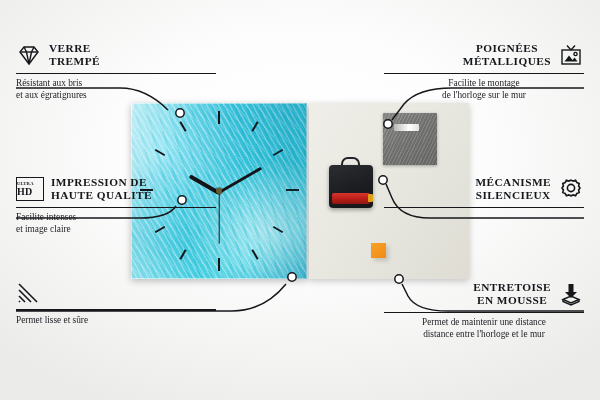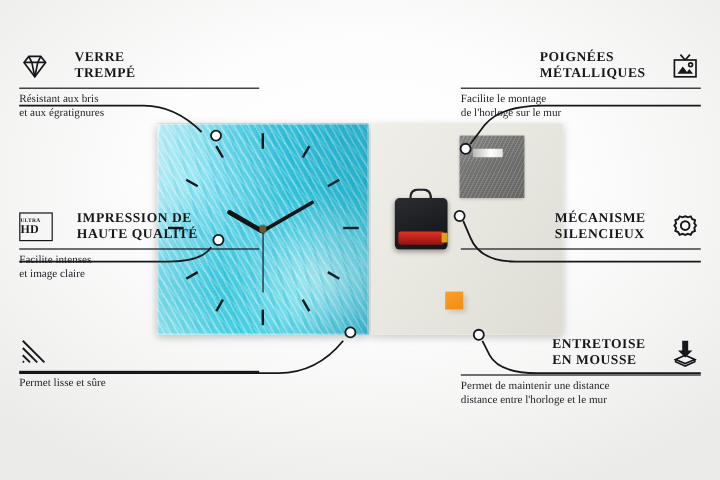--- a/index.html
+++ b/index.html
@@ -97,26 +97,26 @@
   }
   #spacer {
     position:absolute; left:62px; top:140px; width:15px; height:15px;
     background:linear-gradient(145deg,#f8a02a,#ef8c13);
     box-shadow:3px 3px 4px rgba(0,0,0,.14);
   }
 
   
   .feature { position:absolute; width:200px; }
   .feat-head {
-    display:flex; align-items:center; gap:20px;
+    display:flex; align-items:center; gap:7px;
     font-weight:bold; font-size:11.3px; letter-spacing:.45px;
     color:#15171b; line-height:1.18; text-transform:uppercase;
   }
   .feature.right .feat-head { flex-direction:row-reverse; justify-content:flex-start; }
-  .feature.right { text-align:left; }
+  .feature.right { text-align:center; }
   .feat-title { white-space:pre-line; }
   .rule { height:1.6px; background:#15171b; margin:4px 0 3px; width:100%; }
   .feat-desc { font-size:9.3px; color:#1c1e22; line-height:1.3; white-space:pre-line; }
   .ico { width:26px; height:24px; flex:0 0 26px; }
   .ico svg { width:100%; height:100%; display:block; }
 
   #f-verre   { left:16px;  top:42px; }
   #f-impr    { left:16px;  top:176px; }
   #f-bords   { left:16px;  top:281px; }
   #f-poign   { left:384px; top:42px; }

